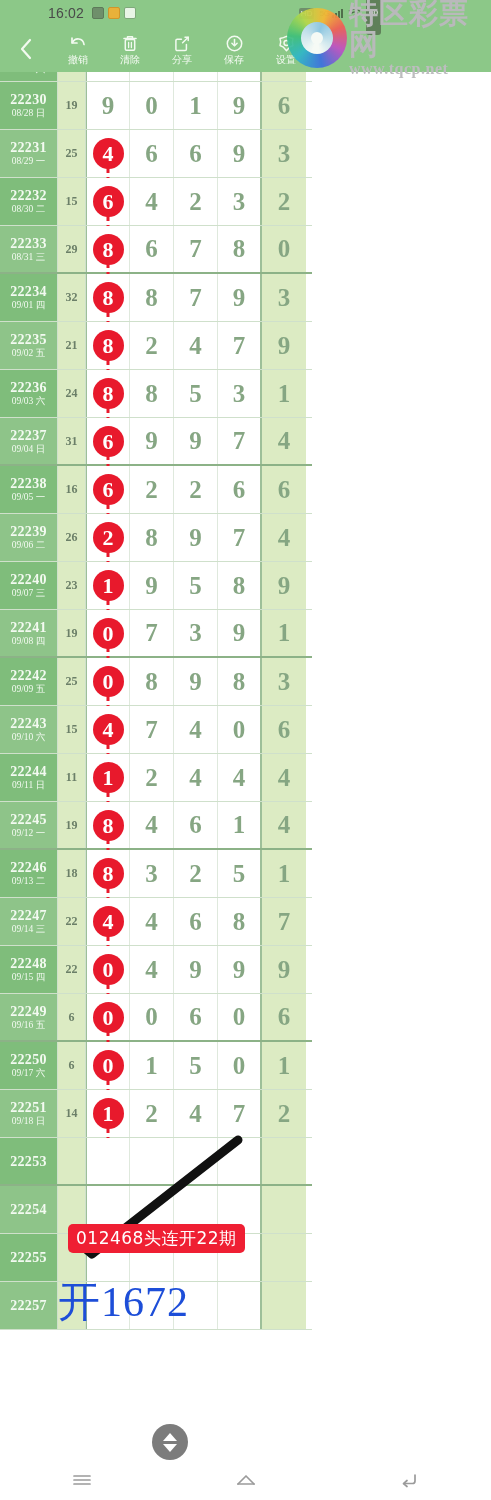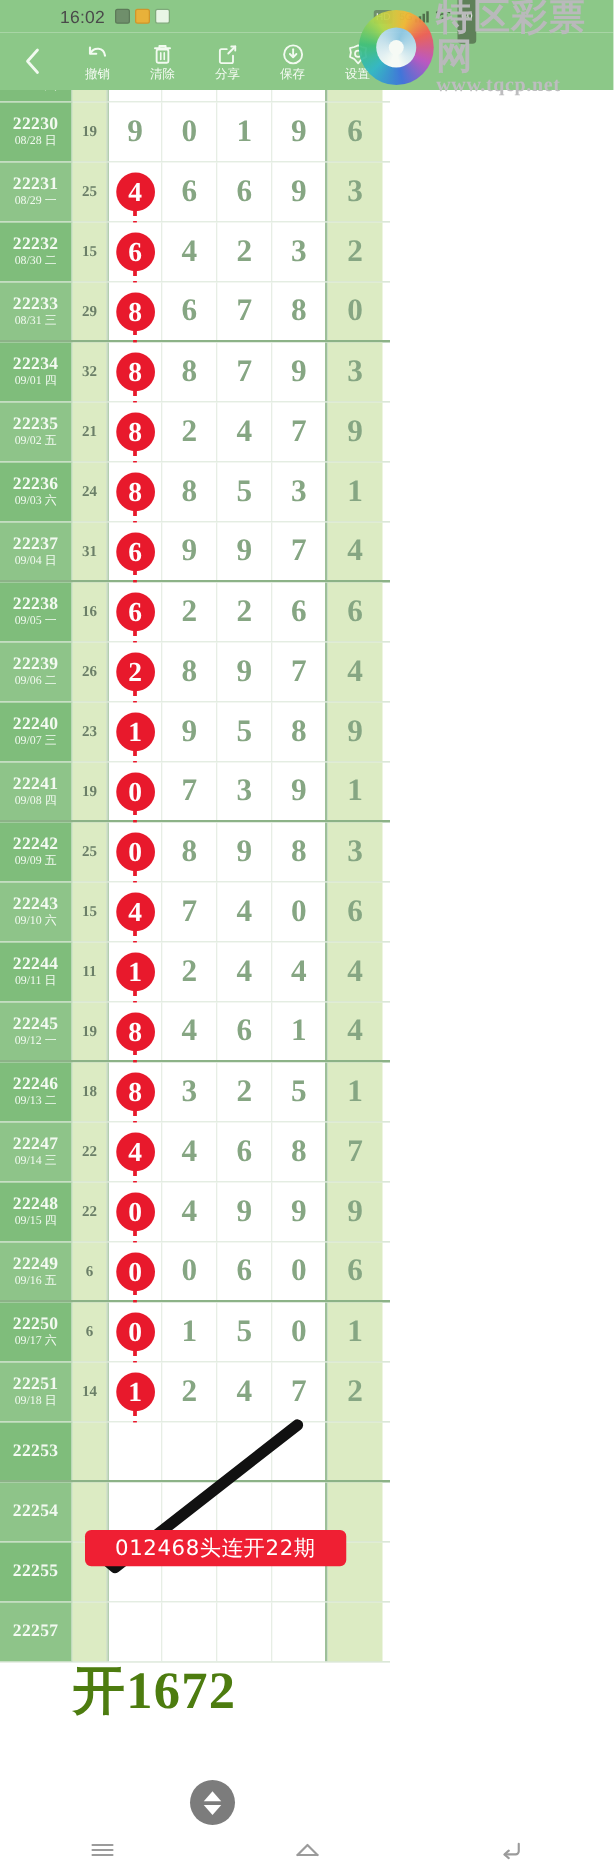--- a/index.html
+++ b/index.html
@@ -157,26 +157,26 @@
     background: repeating-linear-gradient(to bottom, #e8192c 0 5px, rgba(0,0,0,0) 5px 9px);
     z-index: 0;
   }
 
   
   .anno-layer { position: absolute; left: 0; top: 0; width: 491px; height: 1500px; z-index: 4; pointer-events: none; }
   .anno-label {
     position: absolute; left: 68px; top: 1224px;
     background: #ef1f33; color: #ffffff;
     font-size: 17px; font-family: "DejaVu Sans", sans-serif;
-    padding: 3px 24px; border-radius: 5px; white-space: nowrap;
+    padding: 3px 8px; border-radius: 5px; white-space: nowrap;
     letter-spacing: .5px;
   }
   .anno-big {
-    position: absolute; left: 58px; top: 1324px;
-    font-size: 42px; font-weight: bold; color: #4d7c0f;
+    position: absolute; left: 58px; top: 1274px;
+    font-size: 42px; font-weight: normal; color: #1d4ed8;
     font-family: "Liberation Serif", serif; letter-spacing: 1px; white-space: nowrap;
   }
 
   
   .scroll-handle {
     position: absolute; left: 152px; top: 1424px;
     width: 36px; height: 36px; border-radius: 50%;
     background: #7c7c7c; z-index: 5;
     display: flex; flex-direction: column; align-items: center; justify-content: center; gap: 3px;
   }

